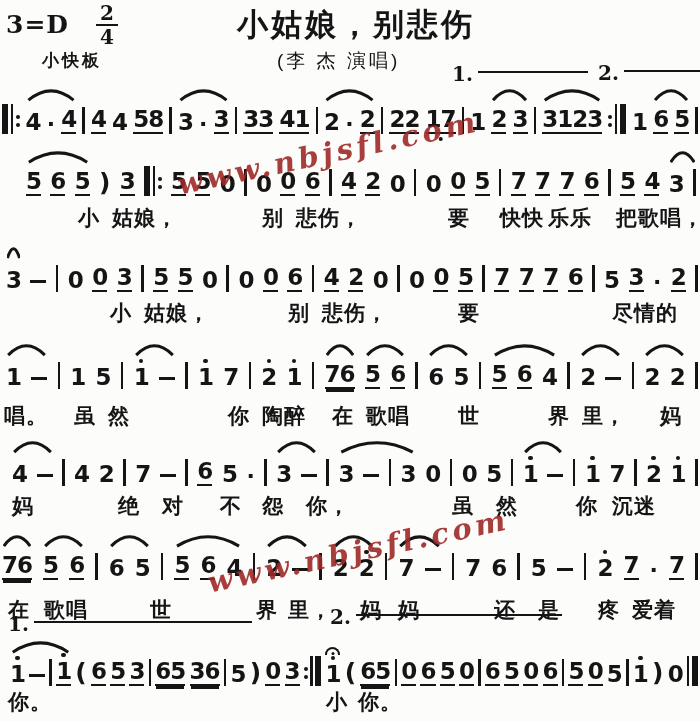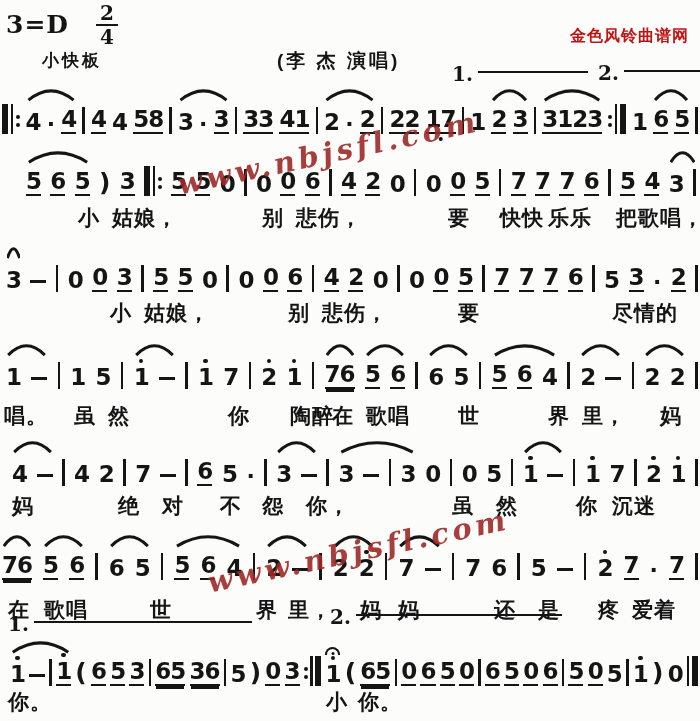--- a/index.html
+++ b/index.html
@@ -5,21 +5,21 @@
   html,body{margin:0;padding:0;background:#e8e8e8;}
   .sheet{position:relative;width:700px;height:721px;background:#fcfcfb;overflow:hidden;
          font-family:"Liberation Sans",sans-serif;color:#151515;}
   
   .keysig{position:absolute;left:6px;top:10px;font:700 25px "DejaVu Serif",serif;letter-spacing:1px;}
   .meter{position:absolute;left:96px;top:2px;width:22px;text-align:center;}
   .m-num,.m-den{display:block;font:700 20px "DejaVu Serif",serif;line-height:22px;}
   .m-num{border-bottom:2.5px solid #151515;}
   .tempo{position:absolute;left:42px;top:49px;font-size:17px;font-weight:700;letter-spacing:3px;}
   .title{position:absolute;left:237px;top:4px;margin:0;font-size:31px;font-weight:700;letter-spacing:3px;}
-  .subtitle{position:absolute;left:277px;top:48px;font-size:19px;font-weight:700;letter-spacing:3px;}
+  .subtitle{position:absolute;left:277px;top:48px;font-size:19px;font-weight:400;letter-spacing:3px;}
   .site{position:absolute;left:570px;top:26px;font-size:16px;font-weight:600;color:#c01414;letter-spacing:1px;}
   
   .volta{position:absolute;display:flex;align-items:flex-start;}
   .v-label{font:700 20px "DejaVu Serif",serif;line-height:20px;}
   .v-line{flex:1;height:0;border-top:2.5px solid #151515;margin-top:7px;margin-left:5px;}
   
   .srow{position:absolute;left:0;right:0;height:44px;display:flex;align-items:flex-end;justify-content:space-between;}
   .note{display:flex;flex-direction:column;align-items:center;position:relative;}
   .glyph{font:700 23px "DejaVu Sans",sans-serif;line-height:24px;letter-spacing:-1px;}
   .u1{border-bottom:2.5px solid #151515;padding-bottom:1px;}
@@ -49,22 +49,22 @@
 </head>
 <body>
 
 <div class="sheet">
   <div class="keysig">3=D</div>
   <div class="meter">
     <span class="m-num">2</span>
     <span class="m-den">4</span>
   </div>
   <div class="tempo">小快板</div>
+  <h1 class="title">小姑娘，别悲伤</h1>
   <div class="subtitle">(李 杰 演唱)</div>
-  <div class="site">金色风铃曲谱网</div>
   <div id="voltas">
       <div class="volta" style="left: 452px; top: 64px; width: 136px;">
         <div class="v-label">1.</div>
         <div class="v-line"></div>
       </div>
       <div class="volta" style="left: 598px; top: 63px; width: 102px;">
         <div class="v-label">2.</div>
         <div class="v-line"></div>
       </div>
       <div class="volta" style="left: 8px; top: 614px; width: 244px;">
@@ -477,21 +477,21 @@
         </svg>
         <svg viewBox="0 0 100 14" preserveAspectRatio="none" class="slur" style="left: 645px; width: 39px;">
           <path d="M3 12 Q 50 -8 97 12" fill="none" stroke="#151515" stroke-width="3" vector-effect="non-scaling-stroke"></path>
         </svg>
       </div>
       <div class="lyr-row" style="top: 402px;">
         <div class="lyr" style="left: 4px;">唱。</div>
         <div class="lyr" style="left: 74px;">虽</div>
         <div class="lyr" style="left: 108px;">然</div>
         <div class="lyr" style="left: 228px;">你</div>
-        <div class="lyr" style="left: 262px; margin-left: 28px;">陶醉</div>
+        <div class="lyr" style="left: 262px;">陶醉</div>
         <div class="lyr" style="left: 332px;">在</div>
         <div class="lyr" style="left: 366px;">歌唱</div>
         <div class="lyr" style="left: 458px;">世</div>
         <div class="lyr" style="left: 548px;">界</div>
         <div class="lyr" style="left: 582px;">里，</div>
         <div class="lyr" style="left: 660px;">妈</div>
       </div>
       <div class="srow" style="top: 442px; padding-left: 12px; padding-right: 2px;">
         <div class="note">
           <div class="glyph">4</div>

